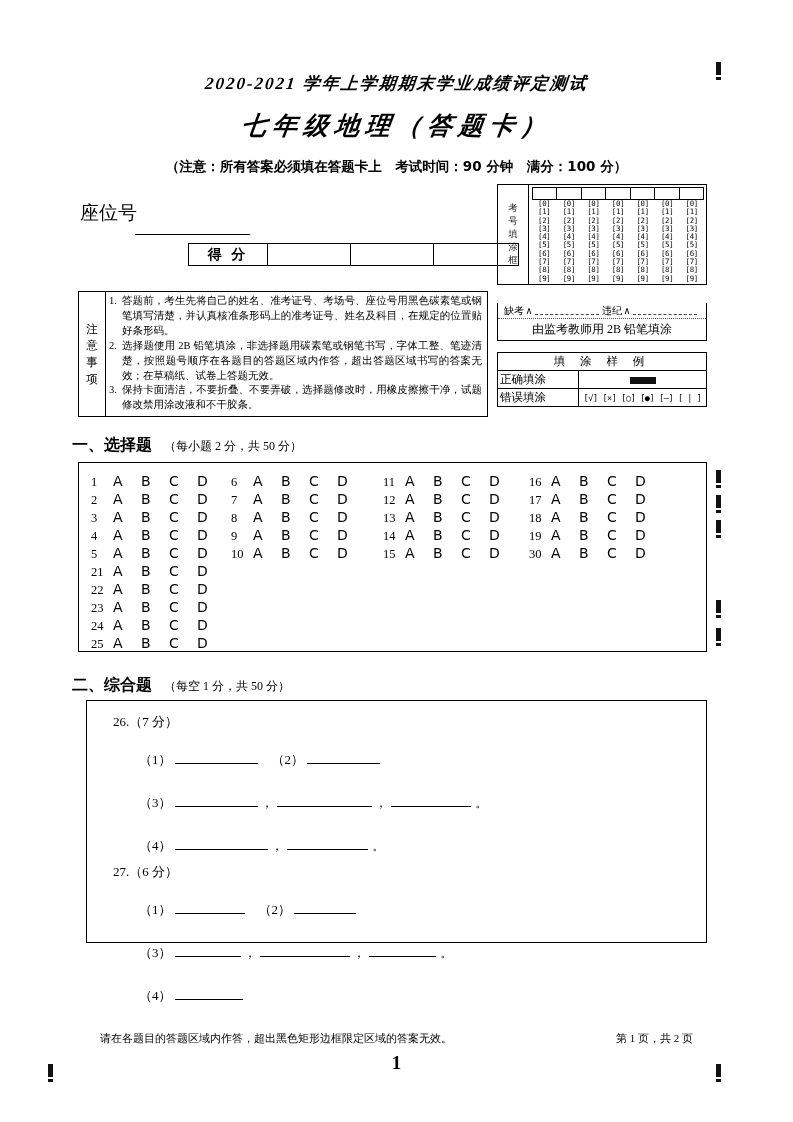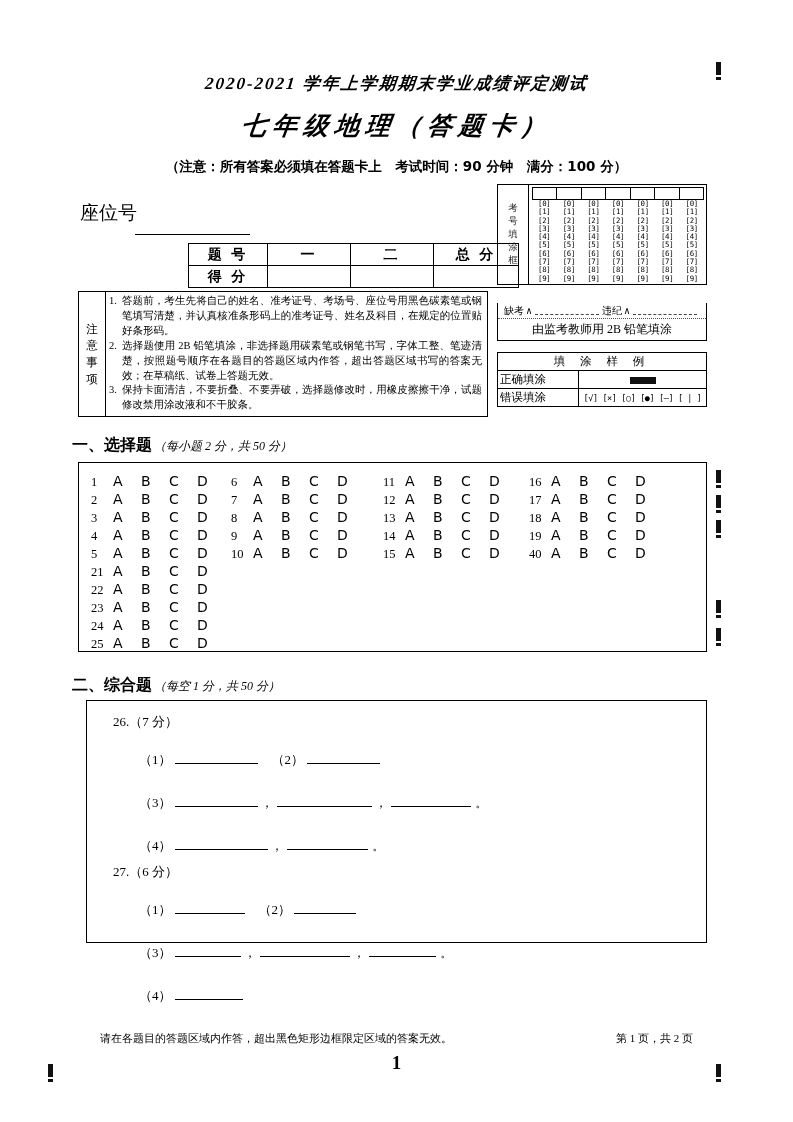--- a/index.html
+++ b/index.html
@@ -227,22 +227,21 @@
     font-size: 0;
     white-space: nowrap;
   }
   .sec-title {
     font-size: 16px;
     font-weight: bold;
     font-family: "DejaVu Sans", "Liberation Sans", sans-serif;
   }
   .sec-sub {
     font-size: 12px;
-    font-style: italic;
-    margin-left: 2px;
+    margin-left: 12px;
     font-family: "Liberation Serif", serif;
   }
 
   
   .answer-box {
     position: absolute;
     border: 1.5px solid #000;
     box-sizing: border-box;
     background: #fff;
   }
@@ -330,26 +329,20 @@
   <div class="subtitle">（注意：所有答案必须填在答题卡上　考试时间：90 分钟　满分：100 分）</div>
 </div>
 
 <div class="seat-wrap">
   <span class="seat-label">座位号</span>
   <span class="seat-blank"></span>
 </div>
 
 <table class="score-table">
   <tbody>
-      <tr>
-    <td class="lbl">题 号</td>
-    <td class="col">一</td>
-    <td class="col">二</td>
-    <td class="tot">总 分</td>
-  </tr>
   <tr>
     <td class="lbl">得 分</td>
     <td class="col"></td>
     <td class="col"></td>
     <td class="tot"></td>
   </tr>
 </tbody>
   </table>
 
 <div class="notice-box">
@@ -663,21 +656,21 @@
           <span class="mc-opt">D</span>
         </div>
         <div class="mc-row">
           <span class="mc-num">19</span>
           <span class="mc-opt">A</span>
           <span class="mc-opt">B</span>
           <span class="mc-opt">C</span>
           <span class="mc-opt">D</span>
         </div>
         <div class="mc-row">
-          <span class="mc-num">40</span>
+          <span class="mc-num">30</span>
           <span class="mc-opt">A</span>
           <span class="mc-opt">B</span>
           <span class="mc-opt">C</span>
           <span class="mc-opt">D</span>
         </div>
       </div>
     </div>
   <div id="mc-second">
       <div class="mc-block" style="left: 12px; top: 100px;">
         <div class="mc-row">

